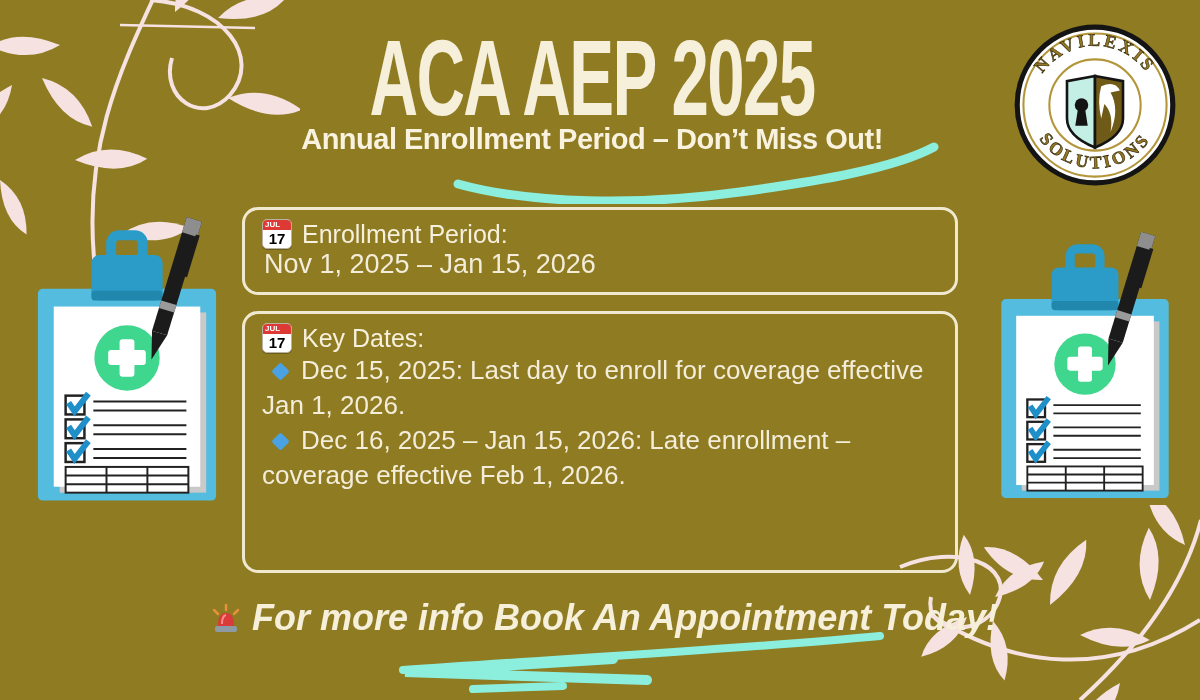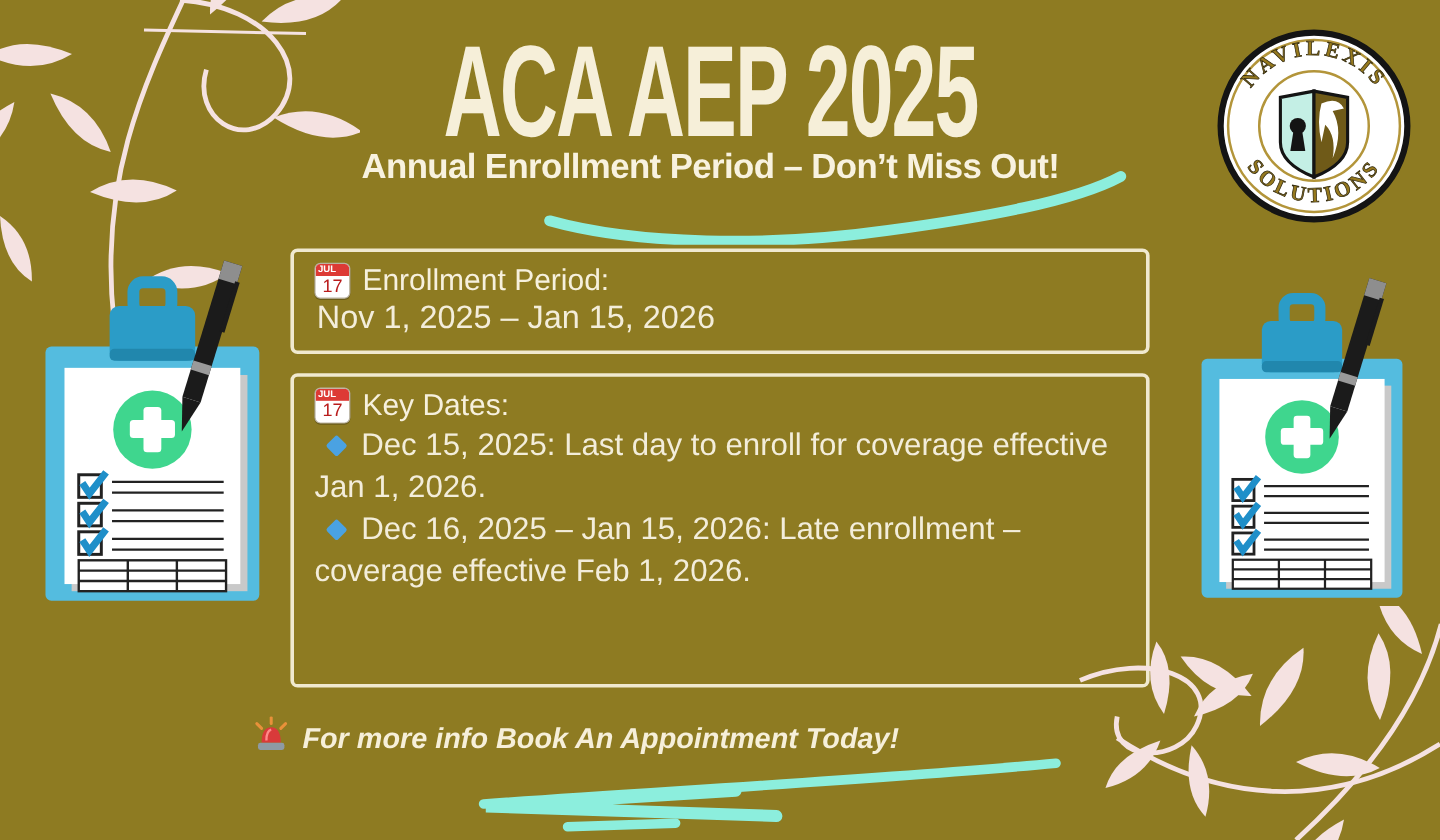--- a/index.html
+++ b/index.html
@@ -21,21 +21,21 @@
   }
   .subtitle {
     left:210px; top:123px; width:764px; text-align:center;
     font-size:29px; font-weight:bold; letter-spacing:-0.5px;
     color:#f8f2df; white-space:nowrap;
   }
 
   
   .info-box {
     left:242px; width:716px;
-    border:3px solid #f0e9cf; border-radius:6px;
+    border:3px solid #f0e9cf; border-radius:16px;
     padding:9px 17px; color:#f3edda;
   }
   .box-enroll { top:207px; height:88px; }
   .box-keydates { top:311px; height:262px; }
   .box-heading-row { display:flex; align-items:center; gap:10px; }
   .box-heading { font-size:25px; font-weight:normal; color:#f6f0dd; }
   .box-value { font-size:27px; margin-top:0; margin-left:2px; }
 
   .kd-item { font-size:26px; line-height:35px; }
   .diamond {
@@ -48,28 +48,28 @@
   .cal {
     width:30px; height:30px; border-radius:5px; overflow:hidden;
     background:#fff; border:1px solid #b9b2a0; flex:0 0 auto;
     display:flex; flex-direction:column; box-shadow:0 1px 0 rgba(0,0,0,.25);
   }
   .cal-top {
     background:#dd3a35; color:#fff; font-size:8px; font-weight:bold;
     height:10px; line-height:10px; text-align:left; padding-left:2px;
   }
   .cal-day {
-    color:#b91c1c; font-size:15px; font-weight:normal; text-align:center;
+    color:#000000; font-size:15px; font-weight:bold; text-align:center;
     flex:1; line-height:18px;
   }
 
   
   .cta-row {
     left:210px; top:597px; width:764px; text-align:left;
-    font-size:24px; font-weight:bold; font-style:italic; color:#f6efd9;
+    font-size:36px; font-weight:bold; font-style:italic; color:#f6efd9;
     white-space:nowrap;
   }
   .cta-row .siren { display:inline-block; vertical-align:-4px; margin-right:10px; }
 
   svg { display:block; }
 </style>
 </head>
 <body>
 
 <div class="canvas">

